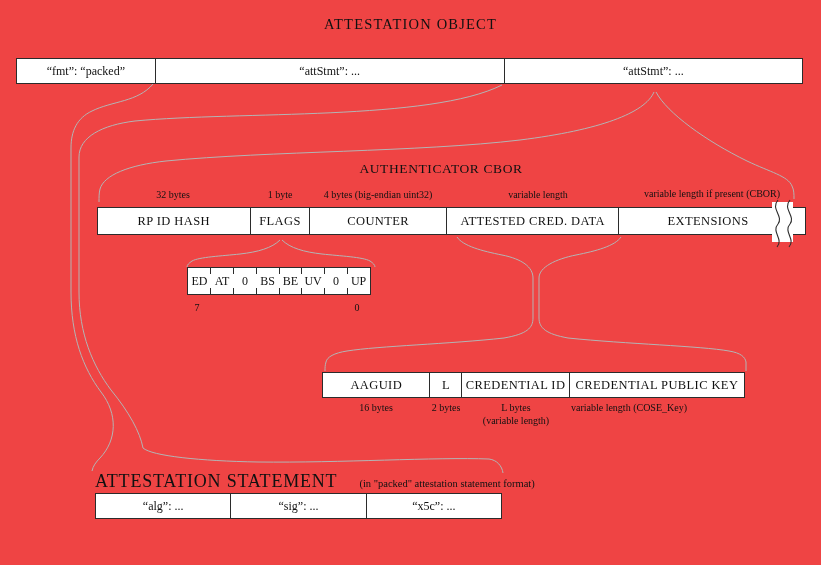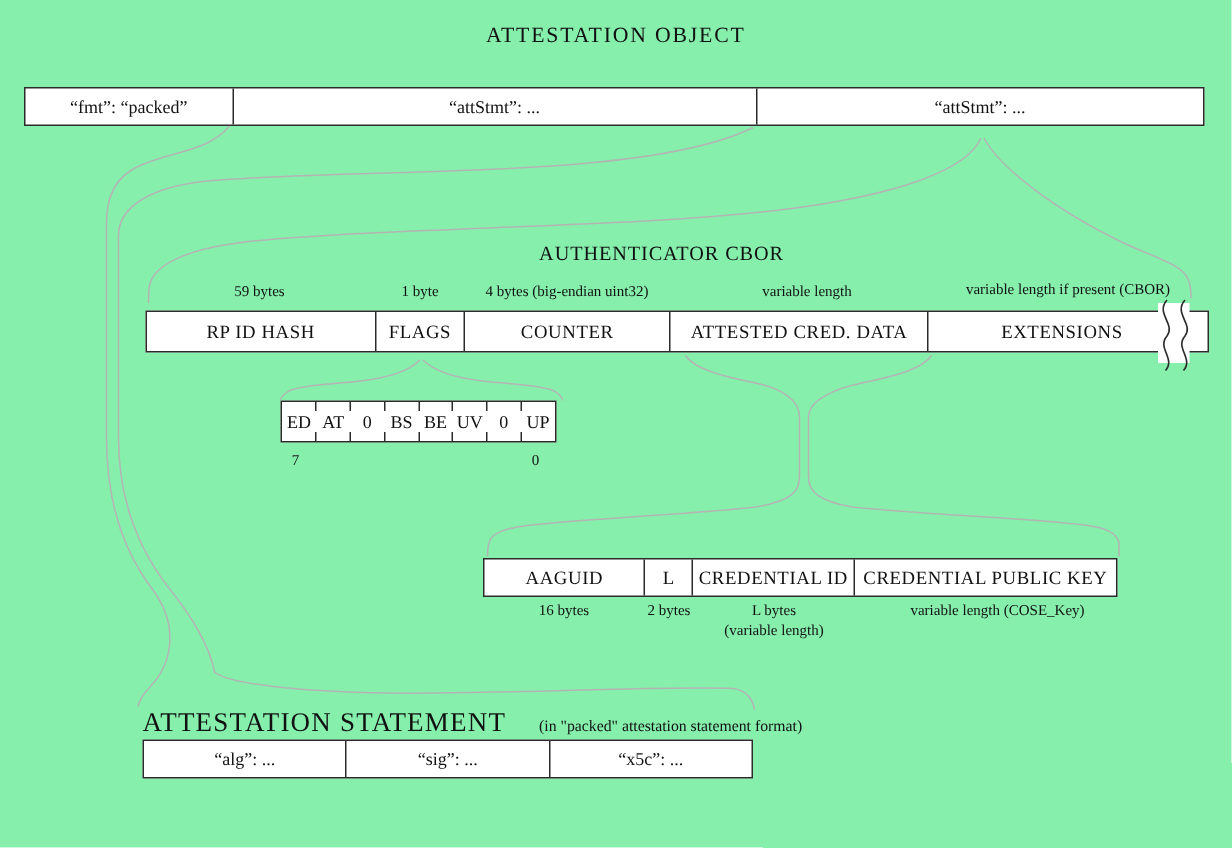--- a/index.html
+++ b/index.html
@@ -1,17 +1,17 @@
 <!DOCTYPE html>
 <html><head>
 <meta charset="utf-8">
 <style>
   html,body{margin:0;padding:0;background:#ffffff;}
   .stage{
-    position:relative;width:821px;height:565px;background:#86efac;overflow:hidden;
+    position:relative;width:821px;height:565px;background:#ef4444;overflow:hidden;
     font-family:"Liberation Serif","DejaVu Serif",serif;color:#111111;
   }
   .stage *{box-sizing:border-box;}
   svg.connectors{position:absolute;left:0;top:0;z-index:3;pointer-events:none;}
   .abs{position:absolute;}
   .title{
     left:0;top:16px;width:821px;text-align:center;
     font-size:14.5px;letter-spacing:1.2px;z-index:2;
   }
   .boxrow{
@@ -71,21 +71,21 @@
   <div class="abs title">ATTESTATION OBJECT</div>
 
   <div class="boxrow" style="left:16px;top:58px;width:787px;height:26px;">
     <div class="cell" style="width:139px">“fmt”: “packed”</div>
     <div class="cell" style="width:350px">“attStmt”: ...</div>
     <div class="cell" style="width:298px">“attStmt”: ...</div>
   </div>
 
   <div class="sectitle" style="left:97px;top:161px;width:688px;">AUTHENTICATOR CBOR</div>
 
-  <div class="sizelabel" style="left:173px;top:189px;">59 bytes</div>
+  <div class="sizelabel" style="left:173px;top:189px;">32 bytes</div>
   <div class="sizelabel" style="left:280px;top:189px;">1 byte</div>
   <div class="sizelabel" style="left:378px;top:189px;">4 bytes (big-endian uint32)</div>
   <div class="sizelabel" style="left:538px;top:189px;">variable length</div>
   <div class="sizelabel" style="left:712px;top:188px;">variable length if present (CBOR)</div>
 
   <div class="boxrow" style="left:97px;top:207px;width:709px;height:28px;">
     <div class="cell big" style="width:153px">RP ID HASH</div>
     <div class="cell big" style="width:60px">FLAGS</div>
     <div class="cell big" style="width:137px">COUNTER</div>
     <div class="cell big" style="width:173px">ATTESTED CRED. DATA</div>
@@ -111,21 +111,21 @@
     <div class="cell big" style="width:108px">CREDENTIAL ID</div>
     <div class="cell big" style="width:175px">CREDENTIAL PUBLIC KEY</div>
   </div>
 
   <div class="sizelabel" style="left:376px;top:402px;">16 bytes</div>
   <div class="sizelabel" style="left:446px;top:402px;">2 bytes</div>
   <div class="sizelabel" style="left:516px;top:402px;">
     <span style="display:block">L bytes</span>
     <span style="display:block">(variable length)</span>
   </div>
-  <div class="sizelabel" style="left:665px;top:402px;">variable length (COSE_Key)</div>
+  <div class="sizelabel" style="left:629px;top:402px;">variable length (COSE_Key)</div>
 
   <div class="stmthead">
     <span class="h">ATTESTATION STATEMENT</span>
     <span class="s">(in "packed" attestation statement format)</span>
   </div>
 
   <div class="boxrow" style="left:95px;top:493px;width:407px;height:26px;">
     <div class="cell" style="width:136px">“alg”: ...</div>
     <div class="cell" style="width:136px">“sig”: ...</div>
     <div class="cell" style="width:135px">“x5c”: ...</div>

